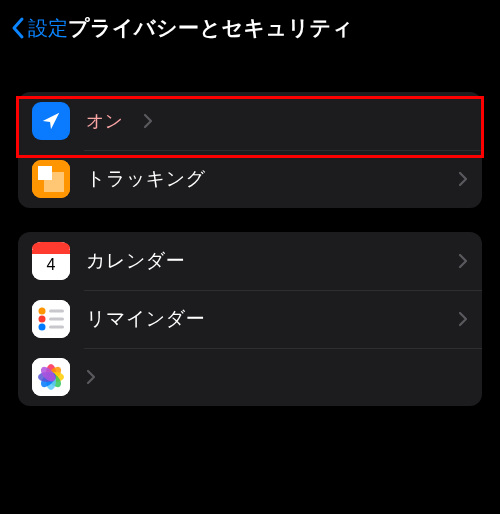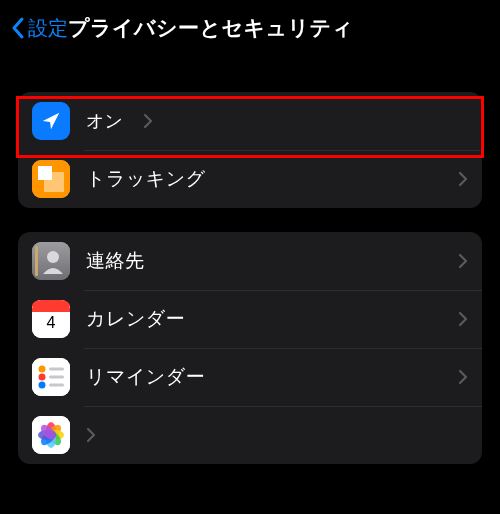--- a/index.html
+++ b/index.html
@@ -63,21 +63,21 @@
     flex-shrink: 0;
     margin-right: 16px;
   }
   .row-label {
     font-size: 19px;
     flex: 1;
     letter-spacing: 0.5px;
   }
   .row-status {
     font-size: 18px;
-    color: #ffffff;
+    color: #fca5a5;
     margin-right: 20px;
   }
   .chevron-right { color: #5a5a5e; display:flex; align-items:center; }
   .highlight {
     position: absolute;
     border: 3px solid #ff0000;
     pointer-events: none;
     z-index: 10;
   }
   
@@ -128,42 +128,20 @@
     <div class="chevron-right">
       <svg width="10" height="16" viewBox="0 0 10 16">
           <path d="M2 2 L8 8 L2 14" stroke="#5a5a5e" stroke-width="2.2" fill="none" stroke-linecap="round" stroke-linejoin="round"></path>
         </svg>
     </div>
   </div>
 </div>
 
 <div class="section">
   <div class="row">
-    <div class="icon-box bg-contacts">
-      <svg width="38" height="38" viewBox="0 0 38 38">
-          <rect width="38" height="38" rx="9" fill="url(#g1)"></rect>
-          <defs>
-            <linearGradient id="g1" x1="0" y1="0" x2="0" y2="1">
-              <stop offset="0" stop-color="#9c9ca1"></stop>
-              <stop offset="1" stop-color="#6f6f73"></stop>
-            </linearGradient>
-          </defs>
-          <rect x="3" y="4" width="3" height="30" rx="1" fill="#c9a86a"></rect>
-          <circle cx="21" cy="15" r="6" fill="#d9d9dc"></circle>
-          <path d="M11 32 q10 -12 20 0" fill="#d9d9dc"></path>
-        </svg>
-    </div>
-    <div class="row-label">連絡先</div>
-    <div class="chevron-right">
-      <svg width="10" height="16" viewBox="0 0 10 16">
-          <path d="M2 2 L8 8 L2 14" stroke="#5a5a5e" stroke-width="2.2" fill="none" stroke-linecap="round" stroke-linejoin="round"></path>
-        </svg>
-    </div>
-  </div>
-  <div class="row">
     <div class="icon-box bg-white">
       <svg width="38" height="38" viewBox="0 0 38 38">
           <rect width="38" height="38" rx="9" fill="#fff"></rect>
           <rect x="0" y="0" width="38" height="12" rx="9" fill="#ff3b30"></rect>
           <rect x="0" y="8" width="38" height="4" fill="#ff3b30"></rect>
           <text x="19" y="28" text-anchor="middle" font-size="16" font-weight="400" fill="#000">4</text>
         </svg>
     </div>
     <div class="row-label">カレンダー</div>
     <div class="chevron-right">

